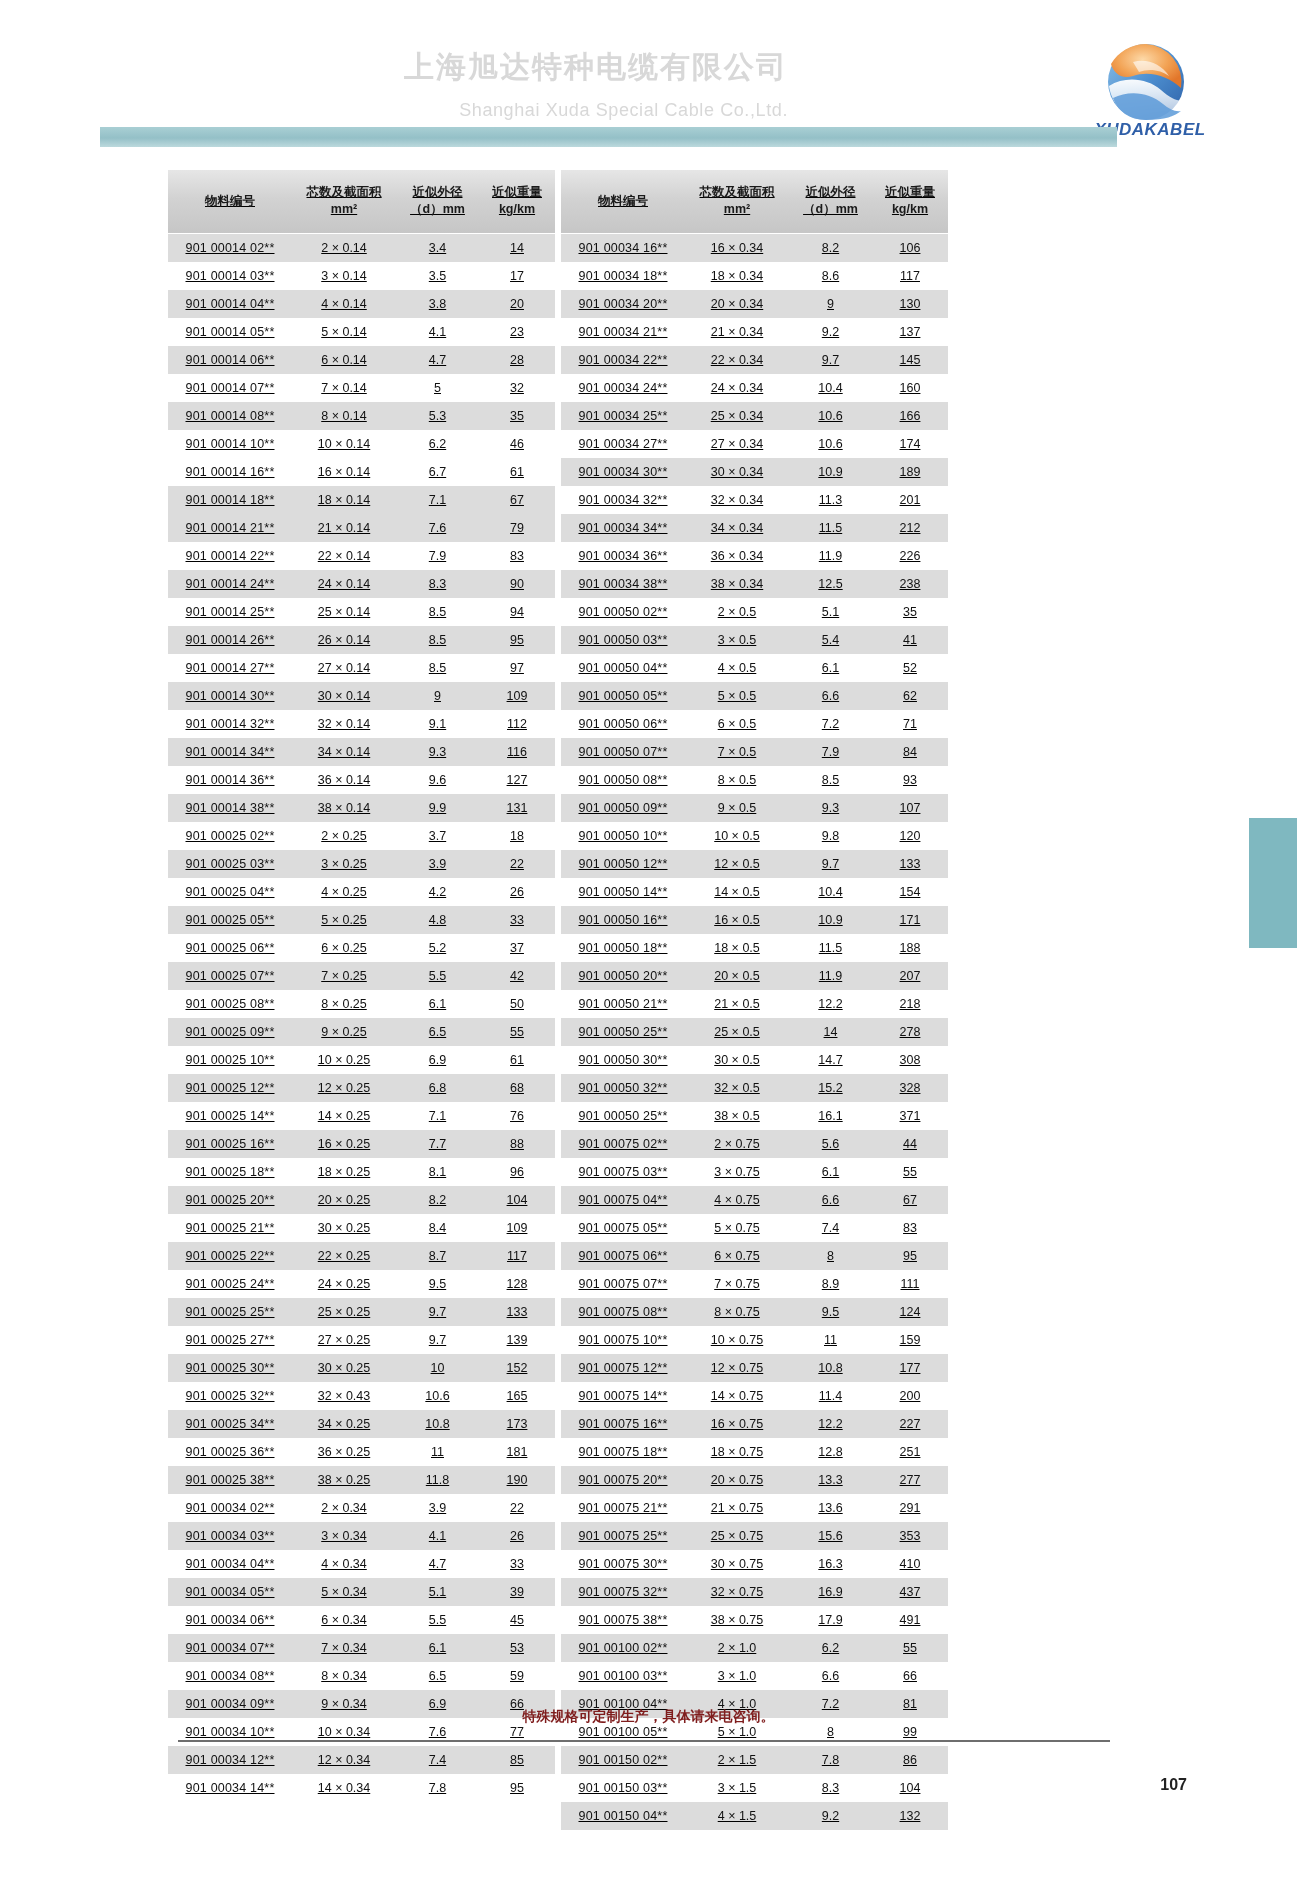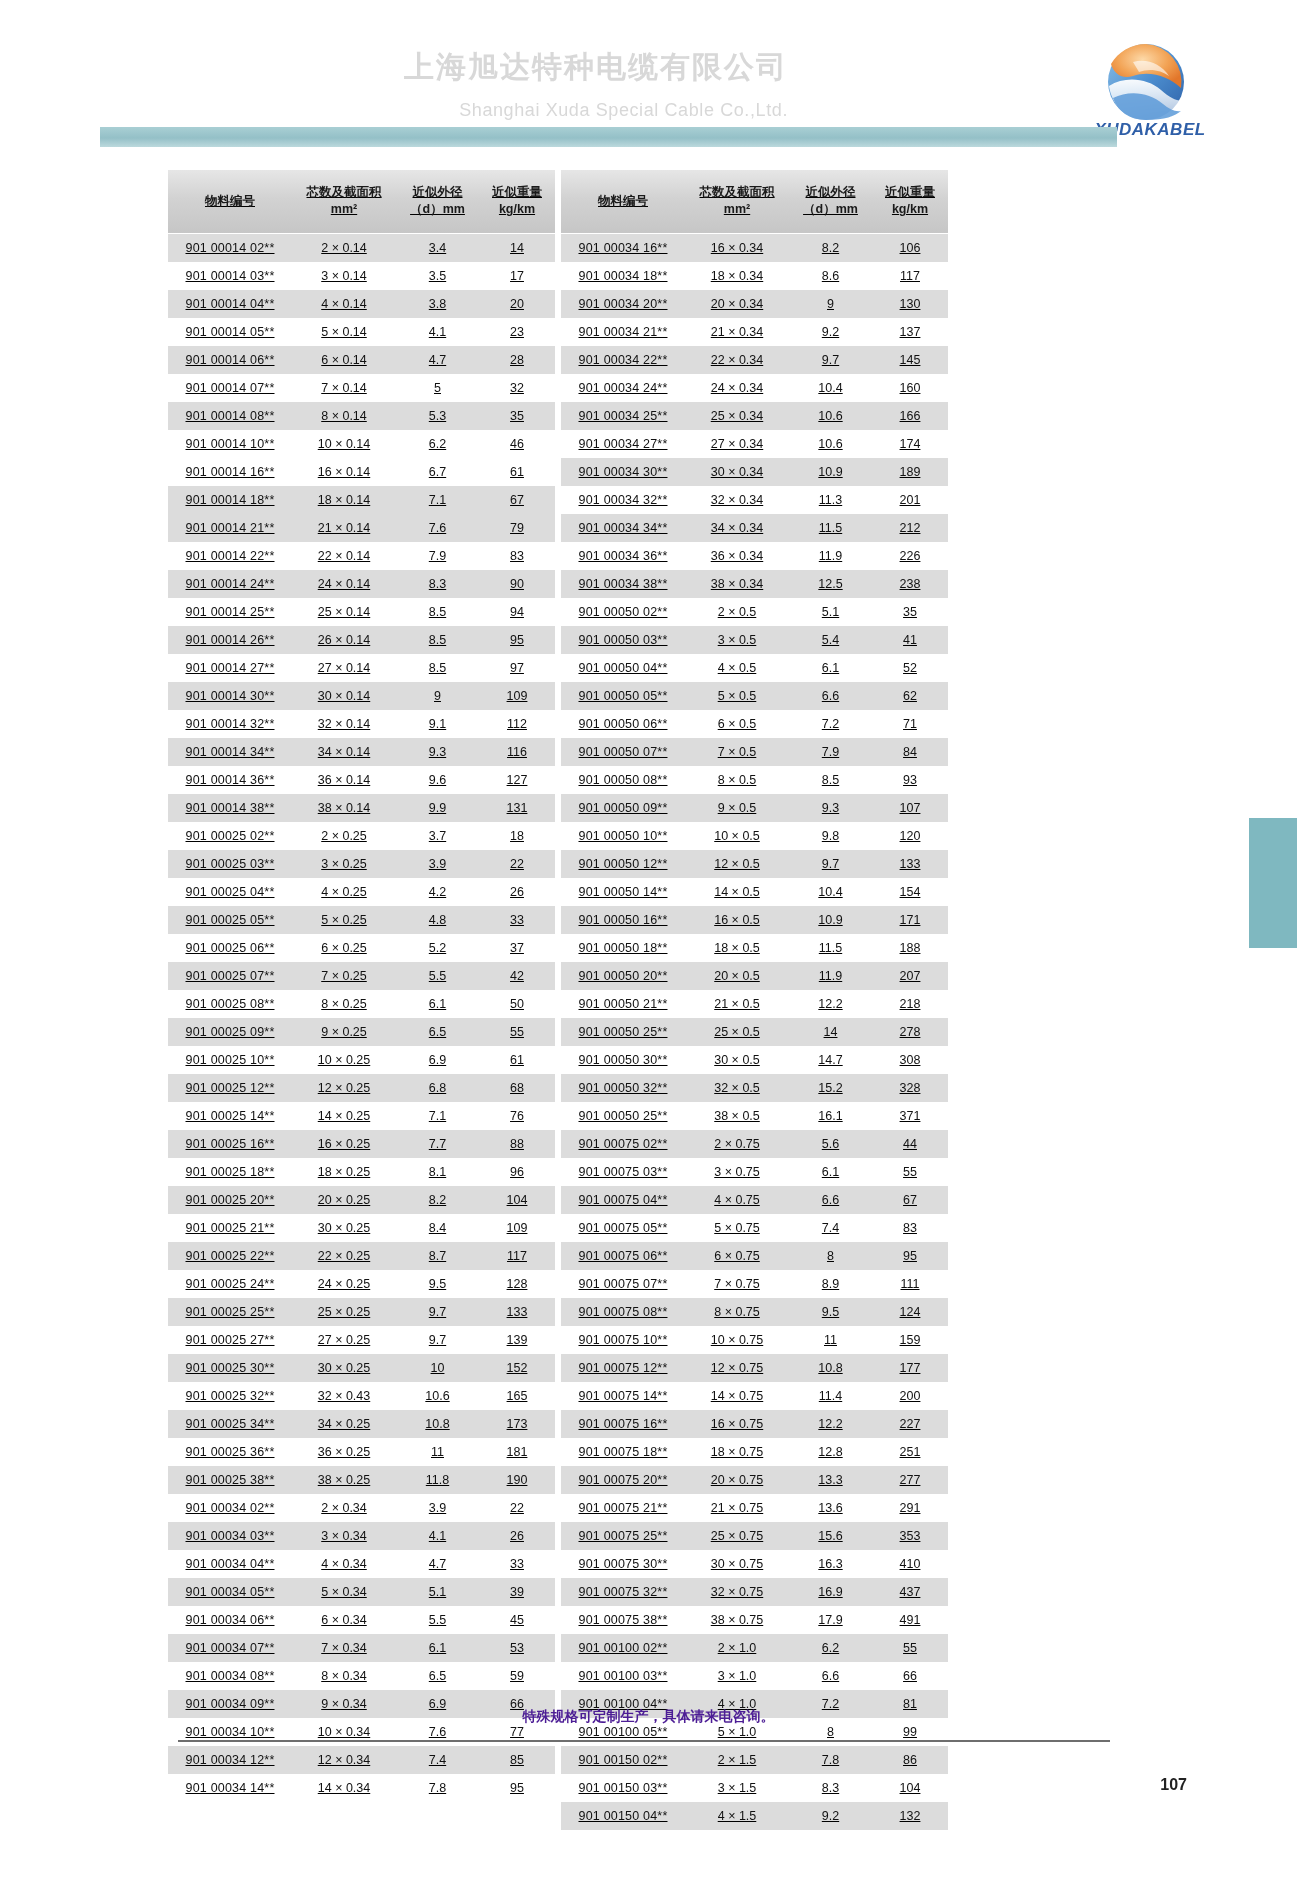--- a/index.html
+++ b/index.html
@@ -156,21 +156,21 @@
   td.code { text-align: center; letter-spacing: 0.2px; }
 
   
   .footer-note {
     position: absolute;
     left: 0;
     top: 1708px;
     width: 1297px;
     text-align: center;
     font-size: 14px;
-    color: #4c1d95;
+    color: #7f1d1d;
     font-weight: bold;
   }
   .footer-rule {
     position: absolute;
     left: 178px;
     top: 1740px;
     width: 932px;
     height: 2px;
     background: #6e6e6e;
   }

